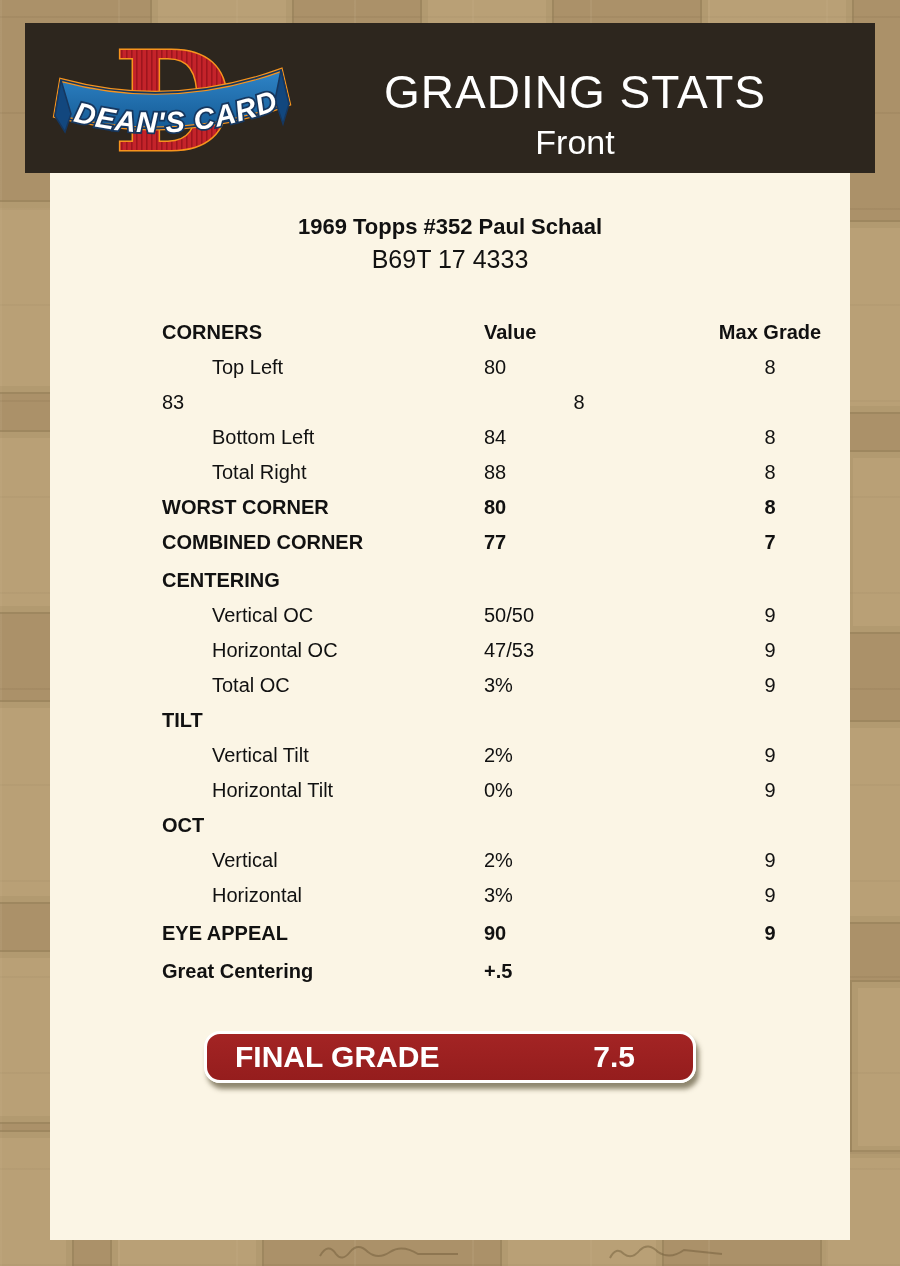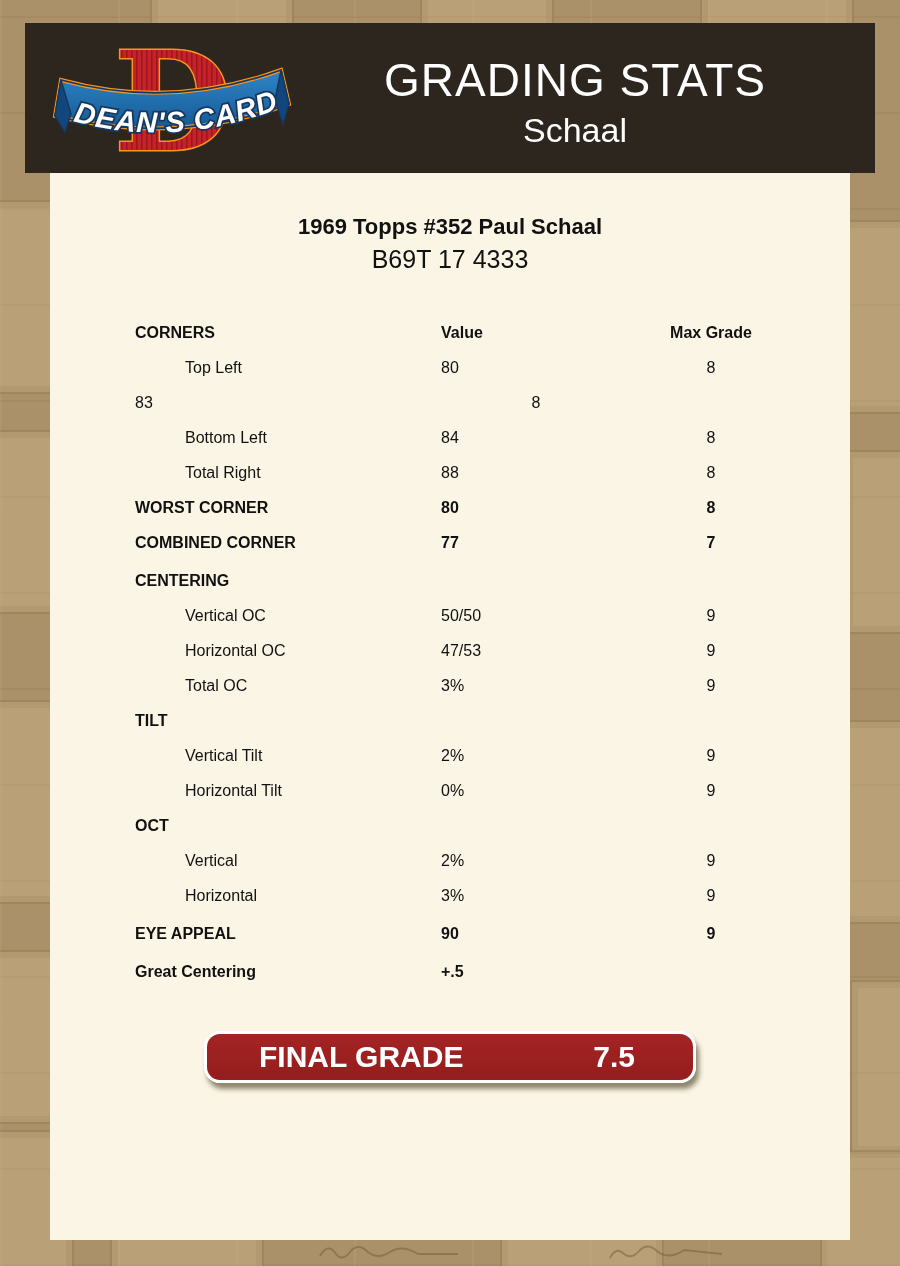--- a/index.html
+++ b/index.html
@@ -24,54 +24,54 @@
   }
   .squiggles{position:absolute;left:0;top:1238px;width:900px;height:28px;}
 
   
   .header-bar{
     position:absolute;left:25px;top:23px;width:850px;height:150px;
     background:#2d261e;
   }
   .logo{position:absolute;left:26px;top:5px;width:242px;height:142px;}
   .header-text{position:absolute;left:250px;top:0;width:600px;height:150px;text-align:center;}
-  .header-title{margin-top:32px;font-size:46px;line-height:50px;color:#ffffff;letter-spacing:1px;}
+  .header-title{margin-top:44px;font-size:46px;line-height:50px;color:#ffffff;letter-spacing:1px;}
   .header-side{margin-top:6px;font-size:34px;line-height:38px;color:#ffffff;}
 
   
   .panel{
     position:absolute;left:50px;top:173px;width:800px;height:1067px;
     background:#fbf5e5;
   }
   .card-title{margin-top:38px;text-align:center;font-size:22px;font-weight:bold;line-height:32px;}
   .card-serial{text-align:center;font-size:25px;line-height:32px;}
 
   .stats{margin-top:40px;}
   .trow{
     display:grid;grid-template-columns:306px 190px 160px;
-    padding-left:85px;height:35px;line-height:35px;font-size:16px;
+    padding-left:112px;height:35px;line-height:35px;font-size:20px;gap:16px;
   }
   .trow.gap{margin-top:3px;}
   .cell.label{text-align:left;white-space:nowrap;}
   .cell.label.indent{padding-left:50px;}
   .cell.value{text-align:left;}
   .cell.max{text-align:center;}
   .bold{font-weight:bold;}
   .cell.value.shift{transform:translateX(-58px);}
 
   
   .final-grade{
     margin:42px auto 0 auto;width:486px;height:46px;
     background:linear-gradient(#a32424,#951d1d);
     border:3px solid #ffffff;border-radius:16px;
     box-shadow:3px 6px 5px rgba(130,122,98,0.9);
     display:flex;align-items:center;justify-content:space-between;
     color:#ffffff;font-size:30px;font-weight:bold;
   }
-  .final-grade .fg-label{padding-left:52px;}
+  .final-grade .fg-label{padding-left:28px;}
   .final-grade .fg-value{padding-right:58px;}
 </style>
 </head>
 <body>
 
 <div class="bg-texture"></div>
 <div class="bgcard" style="left:-80px;top:200px;width:140px;height:190px;"></div>
 <div class="bgcard" style="left:-60px;top:430px;width:130px;height:180px;"></div>
 <div class="bgcard" style="left:-90px;top:700px;width:150px;height:200px;"></div>
 <div class="bgcard" style="left:-40px;top:950px;width:120px;height:170px;"></div>
@@ -108,21 +108,21 @@
     <path d="M10,52 Q120,82 230,42 L238,76 Q124,118 4,88 Z" fill="url(#ribgrad)" stroke="#f7941d" stroke-width="4"></path>
     <path d="M10,52 Q120,82 230,42 L238,76 Q124,118 4,88 Z" fill="none" stroke="#16375f" stroke-width="1.8"></path>
     <path d="M10,52 L4,88 L14,104 L20,86 Z" fill="#12477e" stroke="#16375f" stroke-width="1.5"></path>
     <path d="M230,42 L238,76 L232,96 L224,72 Z" fill="#12477e" stroke="#16375f" stroke-width="1.5"></path>
     <text font-family="'Liberation Sans', sans-serif" font-weight="bold" font-style="italic" font-size="29" fill="#ffffff" stroke="#16375f" stroke-width="3.5" paint-order="stroke" letter-spacing="1">
       <textPath href="#textarc" startOffset="4" aria-label="DEAN'S CARDS">DEAN'S CARDS</textPath>
     </text>
   </svg>
   <div class="header-text">
     <div class="header-title">GRADING STATS</div>
-    <div class="header-side">Schaal</div>
+    <div class="header-side">Front</div>
   </div>
 </div>
 
 <div class="panel">
   <div class="card-title">1969 Topps #352 Paul Schaal</div>
   <div class="card-serial">B69T 17 4333</div>
 
   <div class="stats">
       <div class="trow">
         <span class="cell label bold">CORNERS</span>

